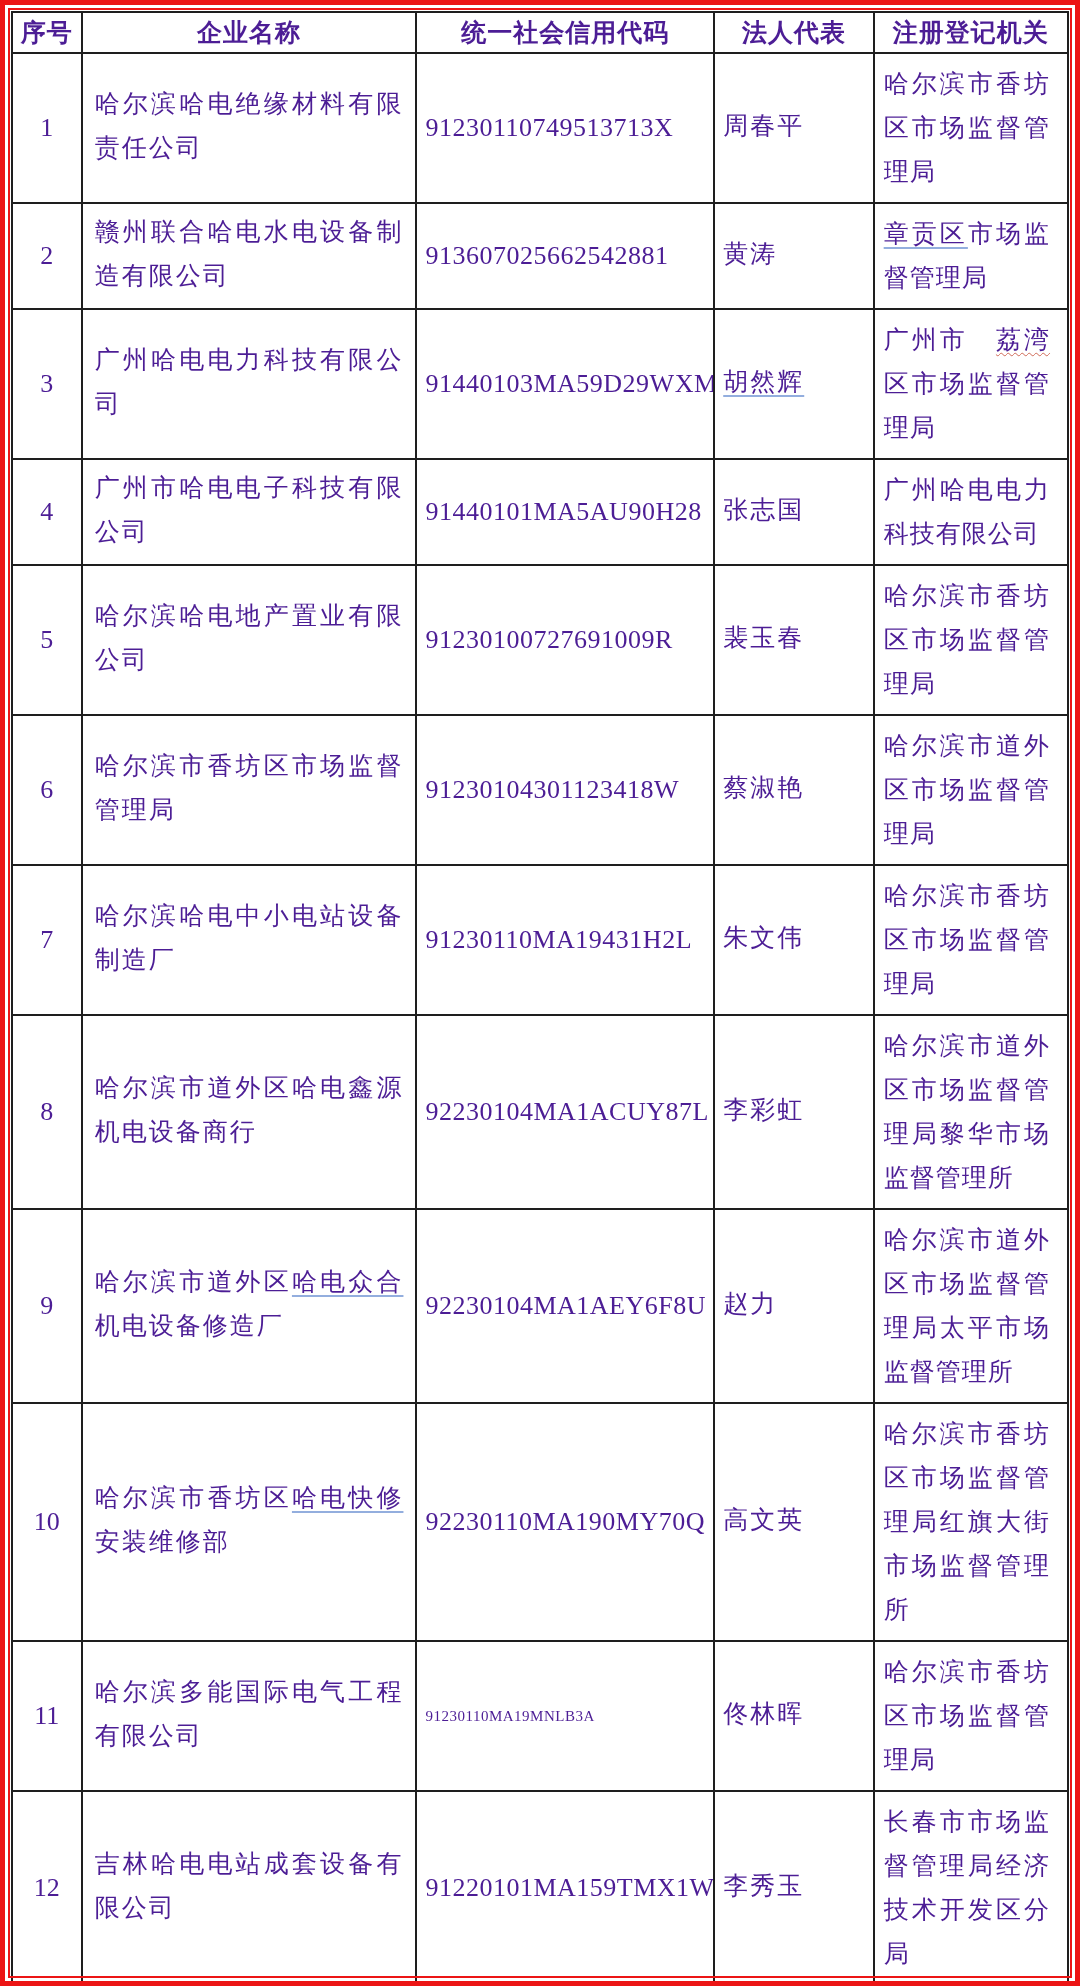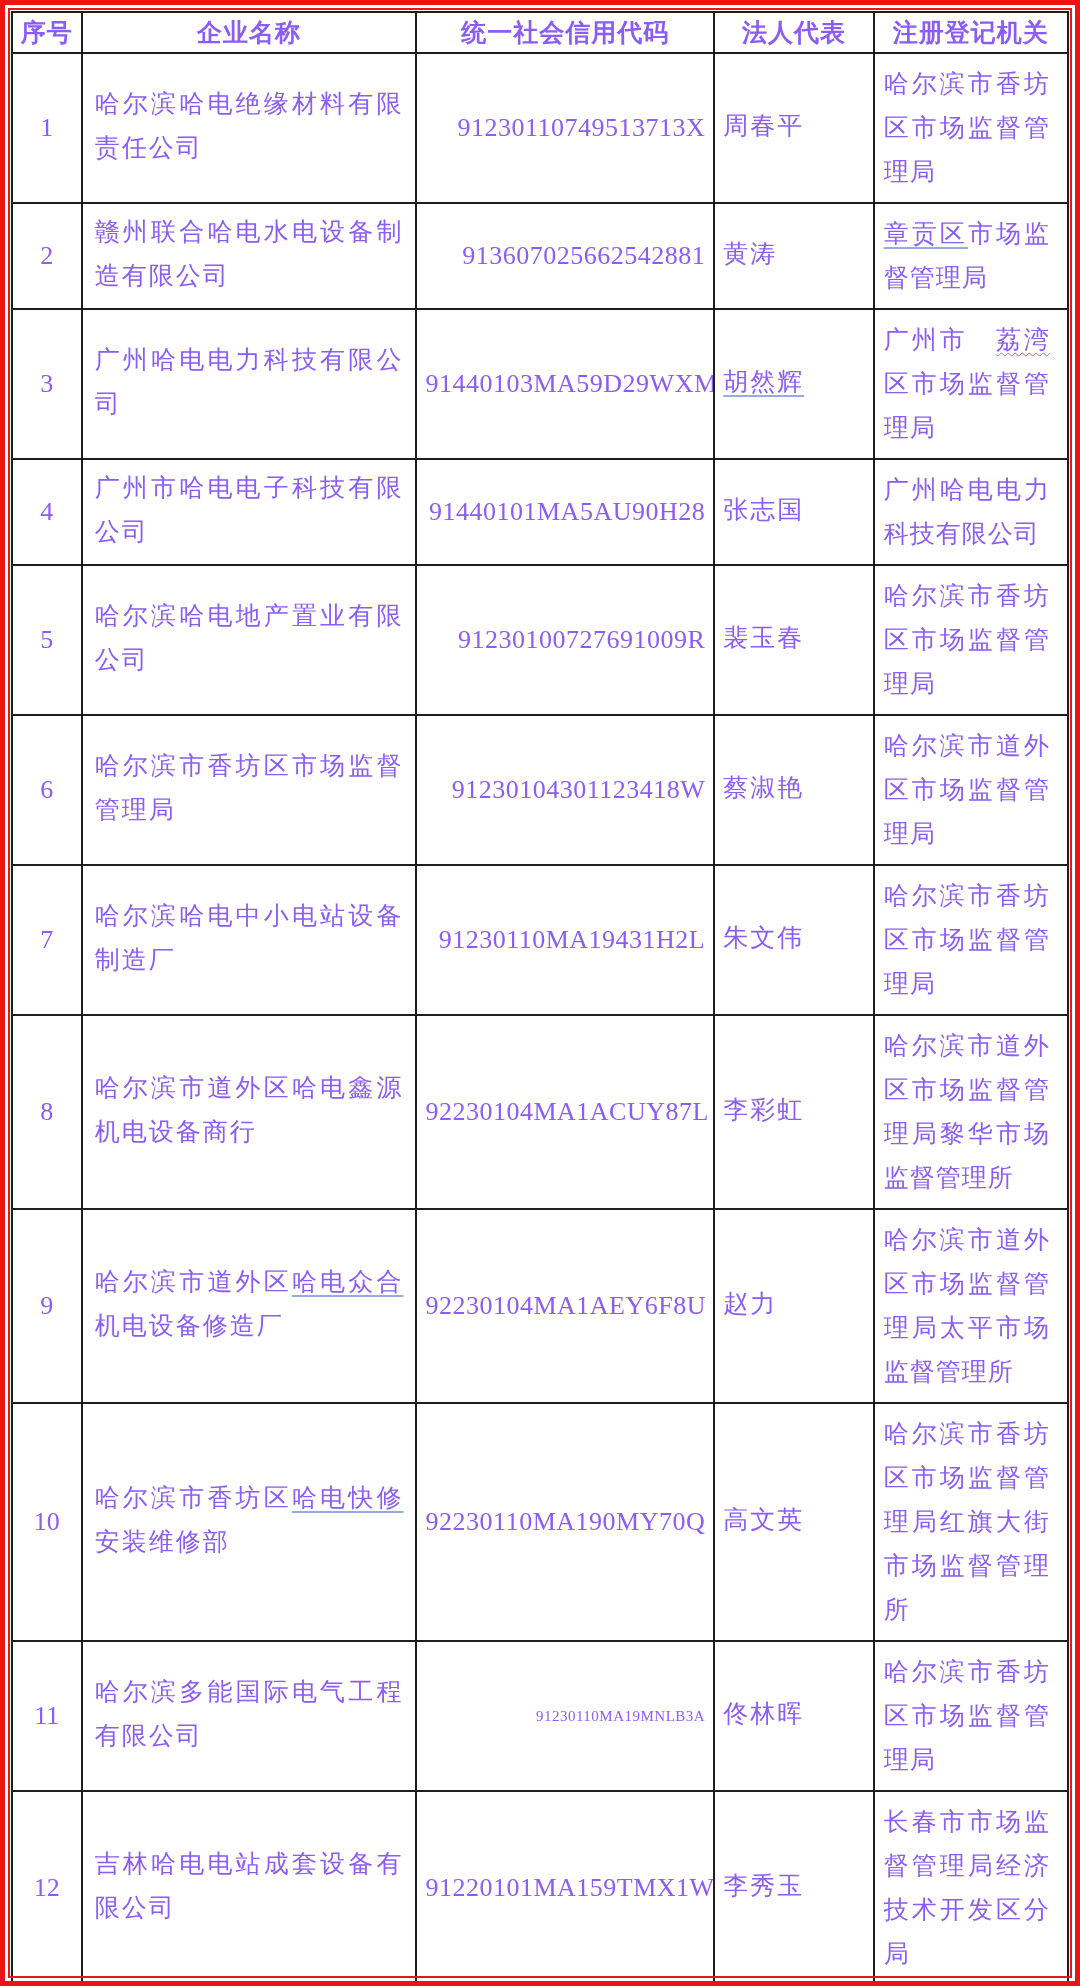--- a/index.html
+++ b/index.html
@@ -2,21 +2,21 @@
 <html><head>
 <meta charset="utf-8">
 <style>
   html,body { margin:0; padding:0; background:#fff; }
   .page {
     position:relative;
     width:1080px; height:1986px;
     background:#fff;
     box-sizing:border-box;
     font-family:"Liberation Serif","DejaVu Serif",serif;
-    color:#8b5cf6;
+    color:#4c1d95;
     overflow:hidden;
   }
   .red-frame-outer {
     position:absolute; inset:0;
     border:5px solid #ec1515;
     pointer-events:none;
     z-index:3;
   }
   .red-frame-inner {
     position:absolute; inset:8px;
@@ -59,21 +59,21 @@
     padding:8px 8px;
   }
   td.c-idx  { text-align:center; font-size:26px; }
   td.c-name {
     text-align:justify;
     padding-left:12px; padding-right:12px;
     letter-spacing:2px;
     font-family:Liberation Mono, monospace;
   }
   td.c-code {
-    text-align:right;
+    text-align:left;
     font-size:26px;
     letter-spacing:0.5px;
     white-space:nowrap;
     margin-left:44px;
   }
   td.c-code.small { font-size:15px; }
   td.c-legal { letter-spacing:2px;font-family:Liberation Mono, monospace; }
   td.c-auth {
     text-align:justify;
     padding-left:9px; padding-right:17px;

